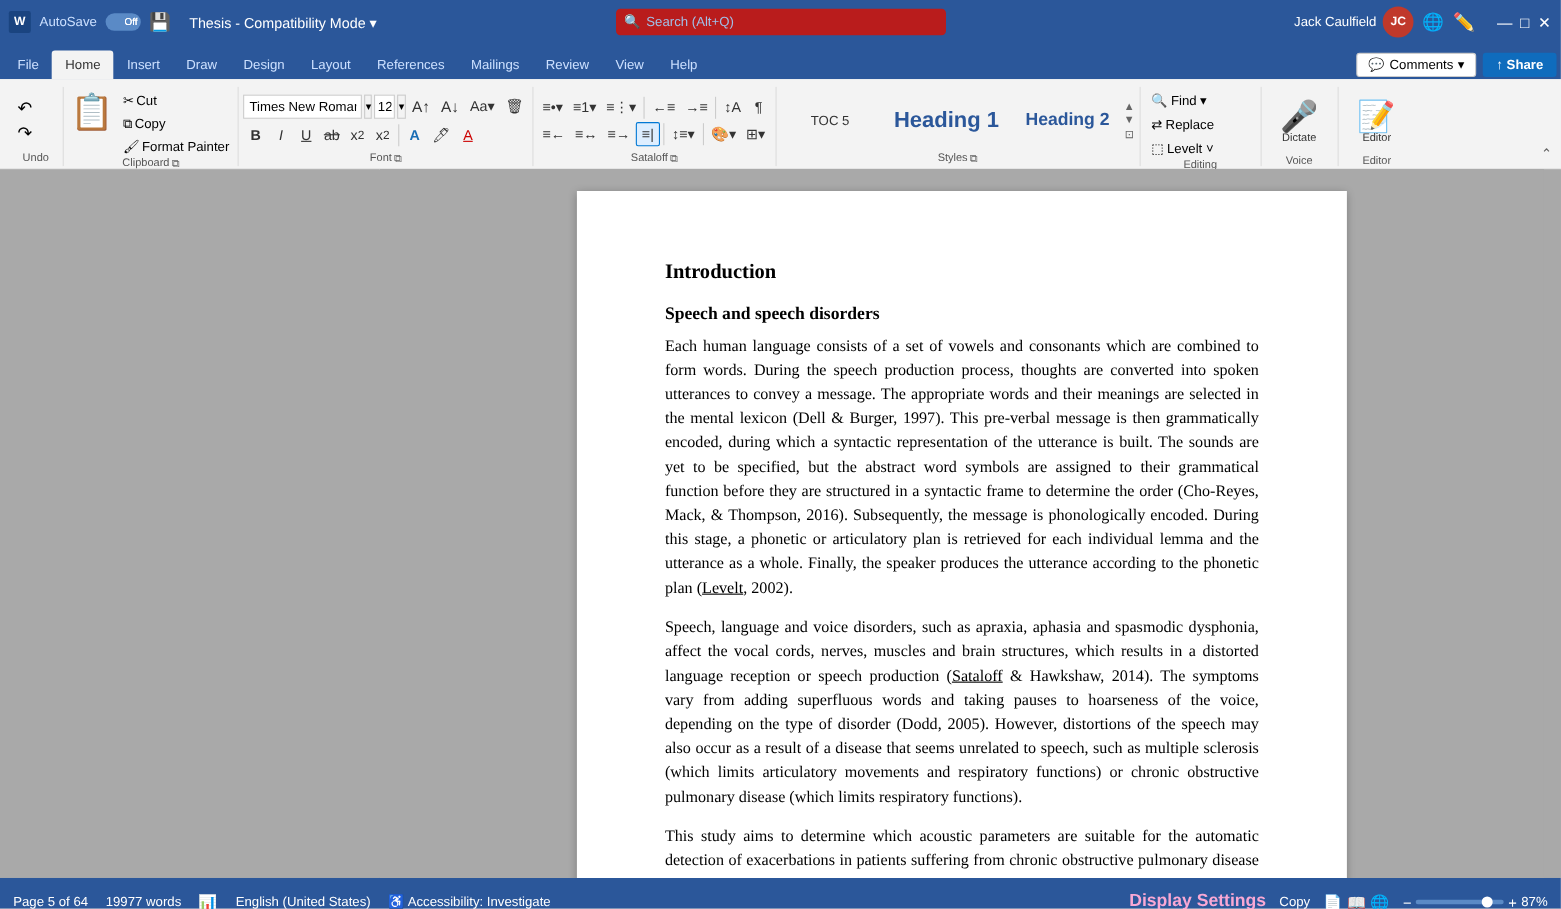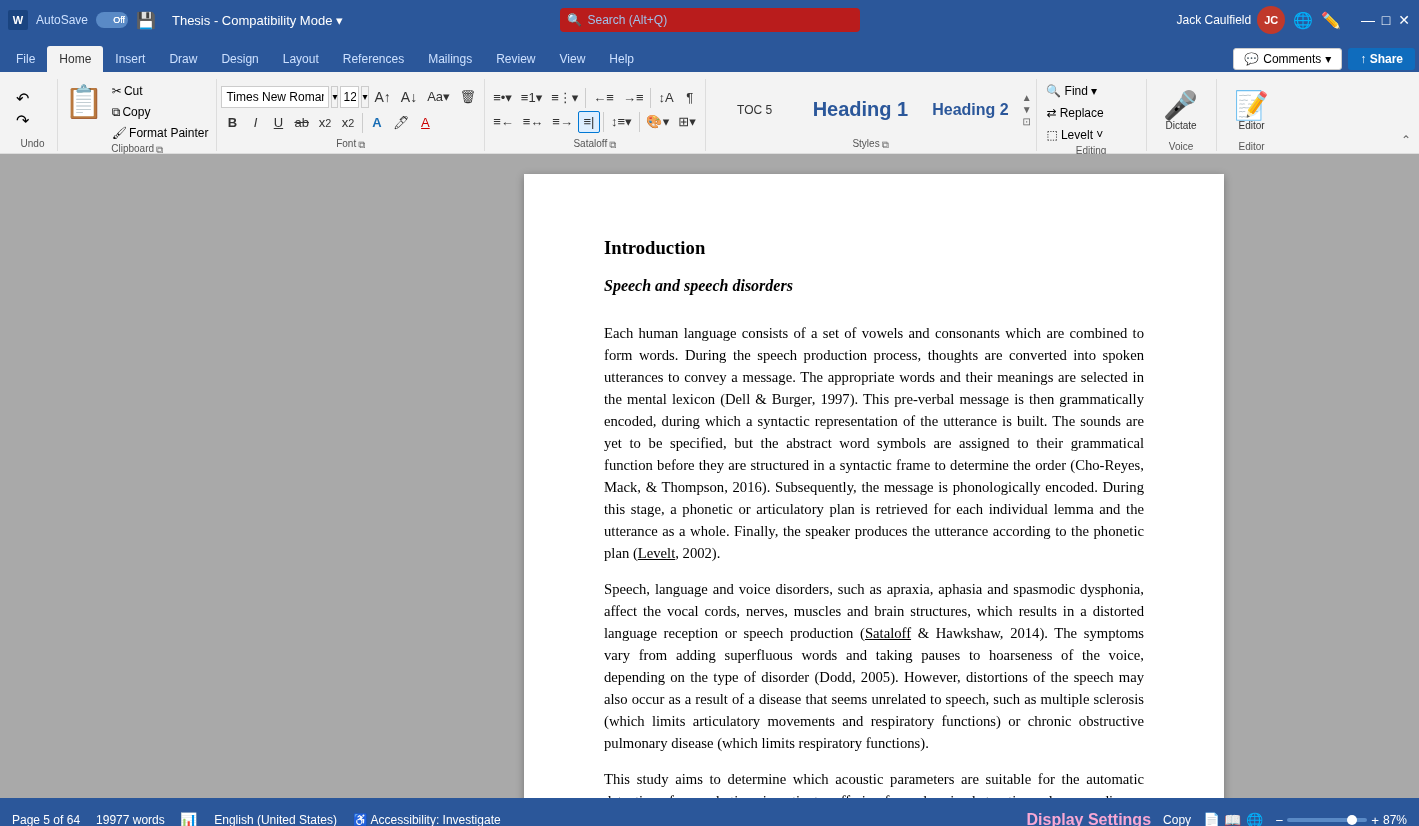--- a/index.html
+++ b/index.html
@@ -79,21 +79,21 @@
       background: white;
       width: 700px;
       min-height: 900px;
       padding: 60px 80px;
       box-shadow: 0 2px 8px rgba(0,0,0,0.3);
       font-family: 'Times New Roman', serif;
       font-size: 12pt;
       line-height: 1.5;
     }
     .doc-intro-heading { font-size: 14pt; font-weight: bold; margin-bottom: 12px; }
-    .doc-section-heading { font-size: 12pt; font-weight: bold; margin-bottom: 24px; font-style: italic; }
+    .doc-section-heading { font-size: 12pt; font-weight: bold; margin-bottom: 6px; }
     .doc-para { text-align: justify; margin-bottom: 14px; font-size: 11pt; }
     .underline-link { text-decoration: underline; }
 
     
     .status-bar {
       background: #2b579a;
       height: 44px;
       display: flex;
       align-items: center;
       padding: 0 12px;

